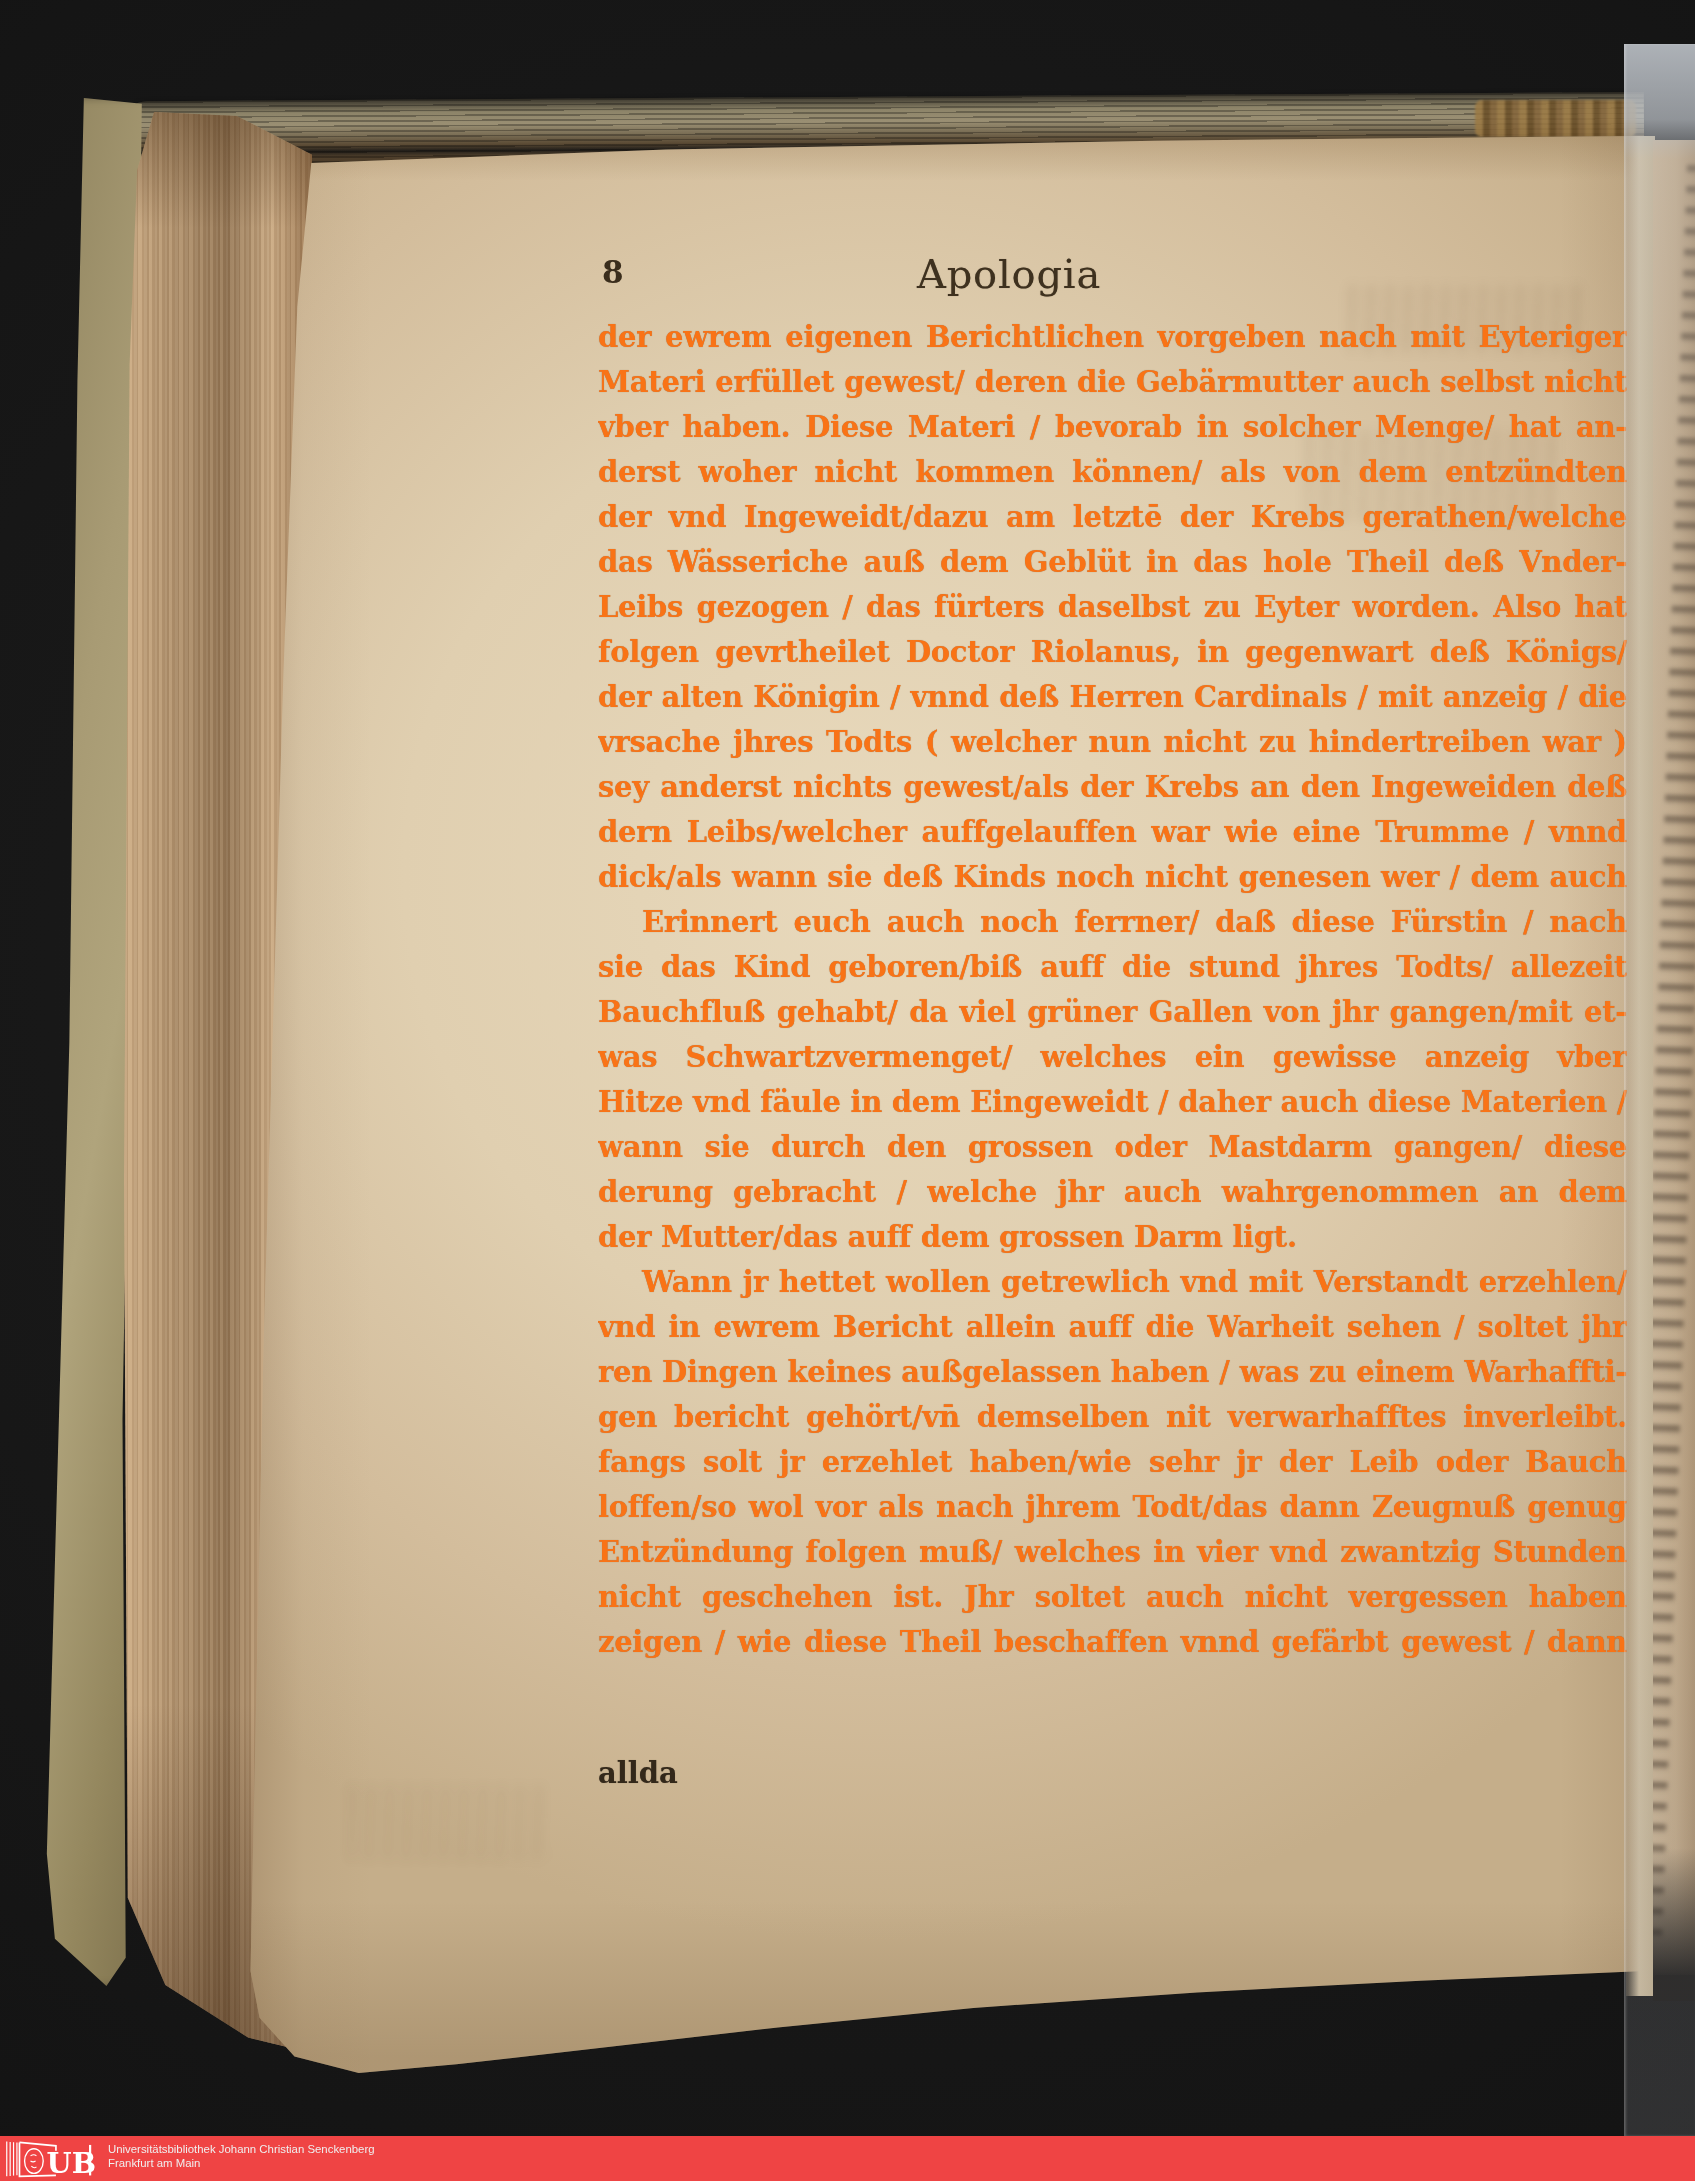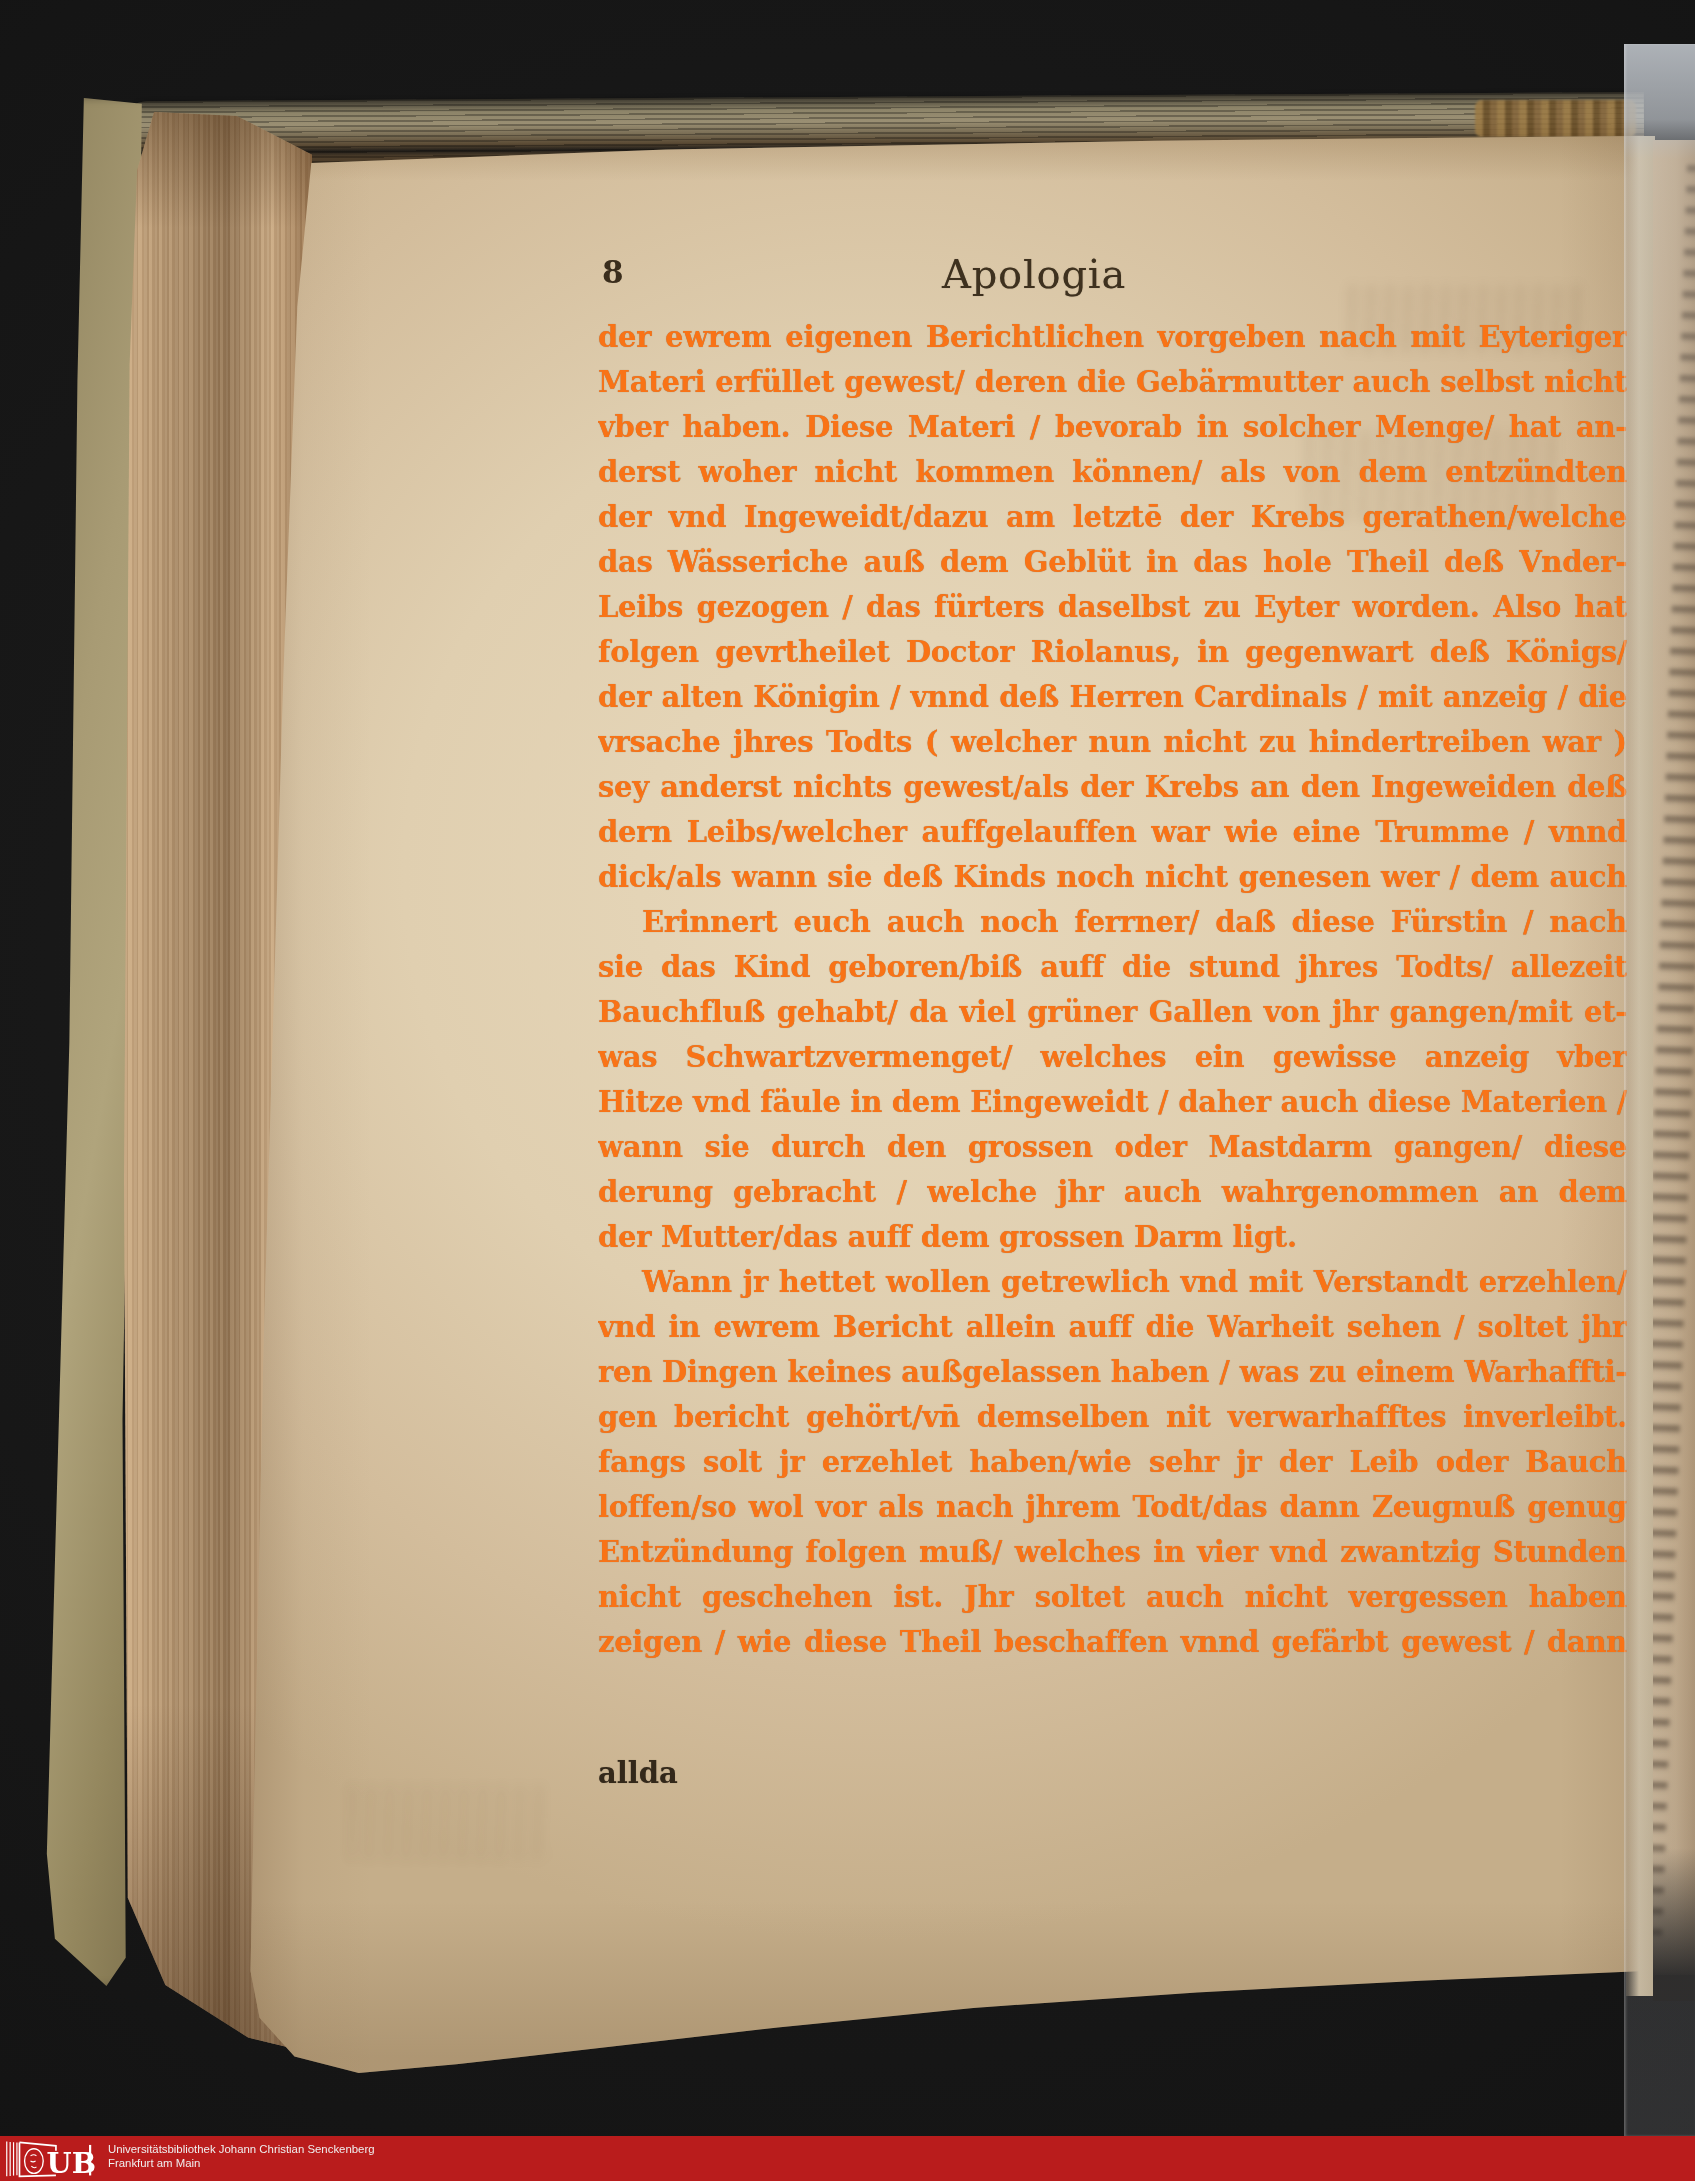--- a/index.html
+++ b/index.html
@@ -68,36 +68,36 @@
     background:linear-gradient(180deg, rgba(20,16,12,0), #141210 85%);}
   #glass-strip{left:1624px;top:44px;width:71px;height:2092px;
     background:linear-gradient(180deg,
       rgba(186,191,197,.92) 0%, rgba(186,191,197,.75) 3.6%,
       rgba(196,200,206,.30) 5.5%, rgba(190,194,200,.16) 30%,
       rgba(185,188,194,.13) 70%, rgba(150,152,158,.22) 100%);
     box-shadow:inset 1.7px 0 2.5px rgba(255,255,255,.25);}
 
   
   #page-number{left:602px;top:254px;font-size:31px;font-weight:700;color:#3a2d1c;}
-  #running-header{left:942px;top:251px;font-size:40px;letter-spacing:0.8px;
+  #running-header{left:917px;top:251px;font-size:40px;letter-spacing:0.8px;
     color:#3e311f;text-shadow:0 0 0.8px rgba(62,49,31,.5);}
 
   #text-block{left:598px;top:315px;width:1029px;color:#f97316;}
   .line{height:45px;line-height:45px;font-size:29px;font-weight:700;
     letter-spacing:-0.3px;overflow:hidden;
     text-align:justify;text-align-last:justify;
     text-shadow:0 0 0.8px rgba(51,40,26,.45);}
   .line.endpara{text-align-last:left;}
   .line.indent{text-indent:44px;}
   #catchword{left:598px;top:1756px;width:1014px;text-align:left;
     font-size:29px;font-weight:700;color:#33281a;
     text-shadow:0 0 0.8px rgba(51,40,26,.45);}
 
   
-  #footer-bar{left:0;top:2136px;width:1695px;height:46px;background:#b91c1c;}
+  #footer-bar{left:0;top:2136px;width:1695px;height:46px;background:#ef4444;}
   #ub-logo{position:absolute;left:5.1px;top:3.4px;width:90px;height:39px;}
   #footer-text{position:absolute;left:108px;top:6px;color:#efefef;
     font-family:"Liberation Sans",sans-serif;font-size:11.4px;line-height:14.4px;}
   #footer-text .l1{white-space:nowrap;}
 </style>
 </head>
 <body>
 
 <div id="backdrop" class="abs"></div>
 

